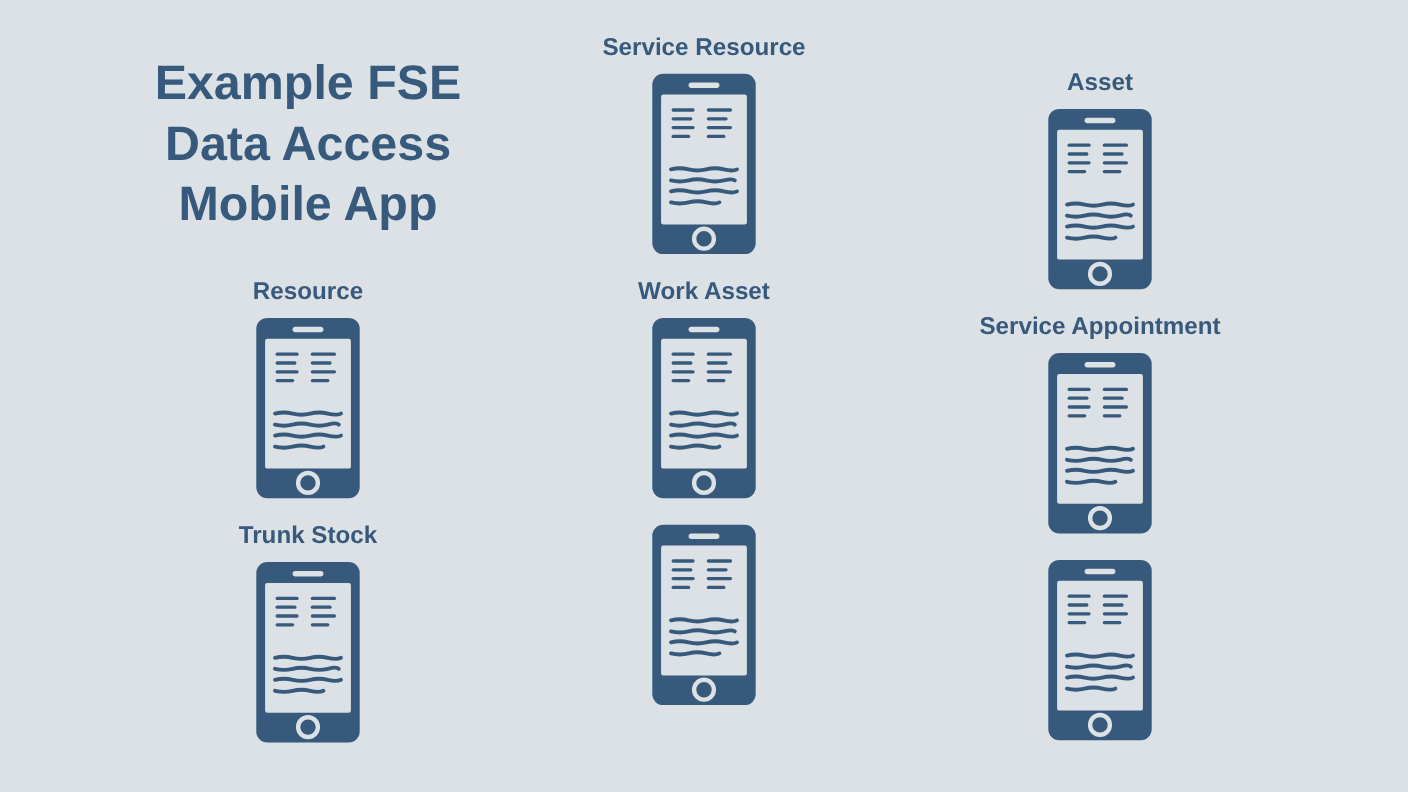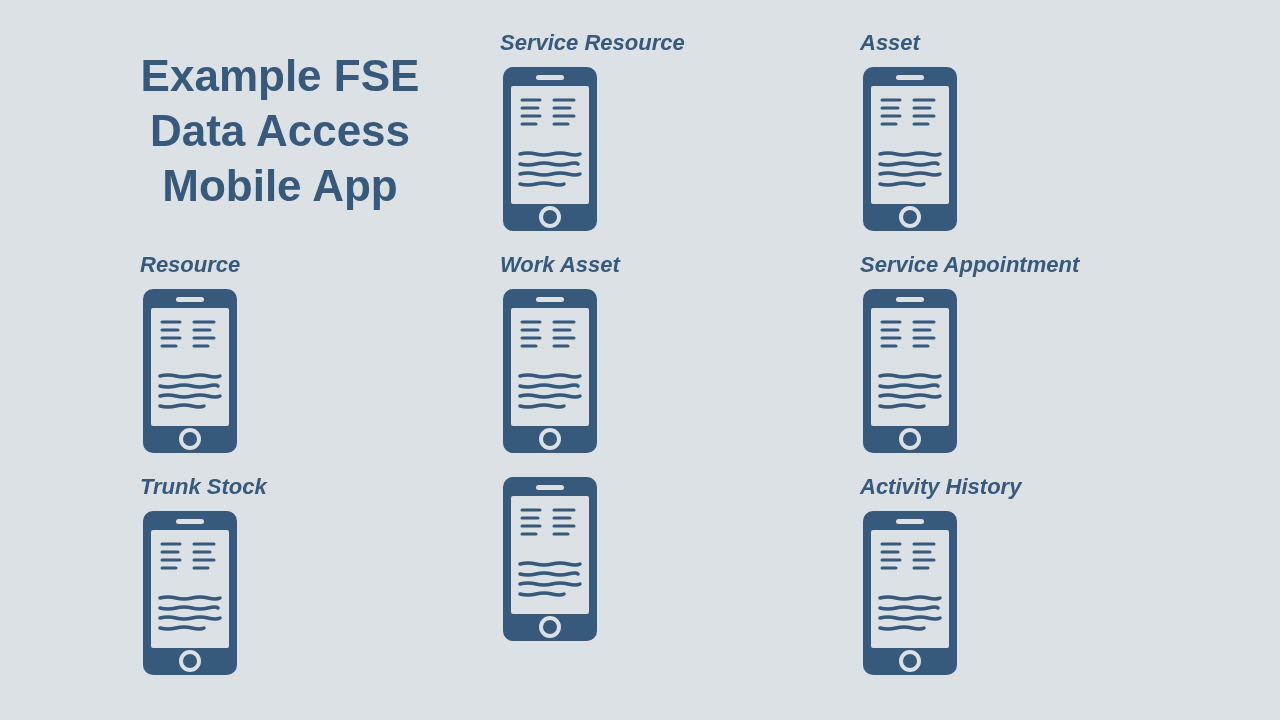--- a/index.html
+++ b/index.html
@@ -18,38 +18,38 @@
     color: #37597b;
     font-weight: 800;
     font-size: 44px;
     line-height: 1.25;
     text-align: center;
     width: 280px;
   }
   .cell {
     position: absolute;
     width: 280px;
-    font-style: italic;
+    text-align: center;
   }
   .cell .label {
     color: #37597b;
     font-weight: 700;
     font-size: 22px;
     margin-bottom: 8px;
   }
   .phone {
     display: inline-block;
   }
   
   .r1 { top: 30px; }
   .r2 { top: 252px; }
   .r3 { top: 474px; }
   .c1 { left: 140px; }
   .c2 { left: 500px; }
-  .c3 { left: 860px; }
+  .c3 { left: 860px; margin-top: 32px; }
 </style>
 </head>
 <body>
 
 <svg width="0" height="0" style="position:absolute">
   <defs>
     <g id="phone-sketch">
 
       <rect x="3" y="3" width="94" height="164" rx="10" ry="10" fill="#37597b"></rect>
 
@@ -143,19 +143,18 @@
 
 <div class="cell r3 c2">
   <span class="phone">
     <svg width="100" height="170" viewBox="0 0 100 170">
         <use href="#phone-sketch"></use>
       </svg>
   </span>
 </div>
 
 <div class="cell r3 c3">
-  <div class="label">Activity History</div>
   <span class="phone">
     <svg width="100" height="170" viewBox="0 0 100 170">
         <use href="#phone-sketch"></use>
       </svg>
   </span>
 </div>
 
 </body></html>

